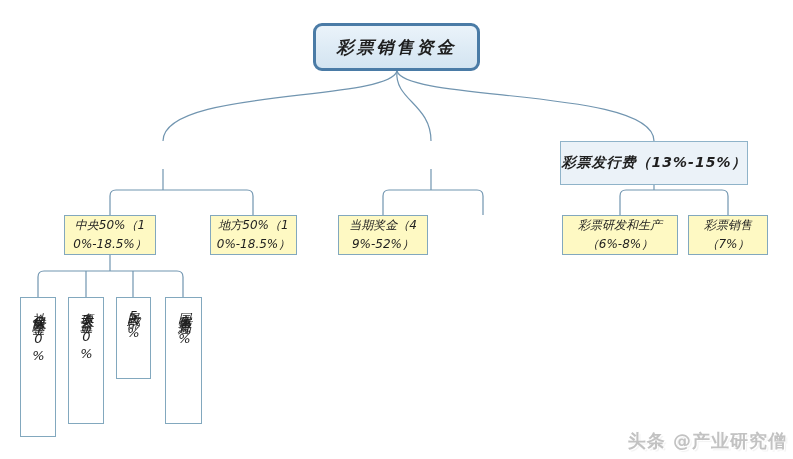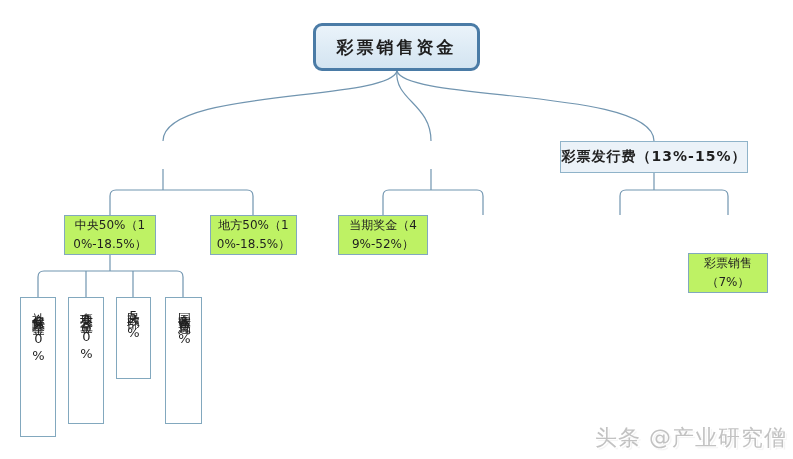--- a/index.html
+++ b/index.html
@@ -15,56 +15,56 @@
   .connectors {
     position: absolute;
     left: 0; top: 0;
     width: 793px; height: 459px;
   }
   .connectors path {
     fill: none;
     stroke: var(--line, #7195b0);
     stroke-width: 1.2;
   }
-  .node { position: absolute; box-sizing: border-box; }
+  .node { position: absolute; box-sizing: border-box; font-style: italic; }
   .node-root {
     display: flex; align-items: center; justify-content: center;
     border: 3px solid var(--root-border, #4a7ba6);
     border-radius: 9px;
     background: linear-gradient(var(--root-fill-top, #eaf3fa), var(--root-fill-bottom, #d3e4f1));
     font-size: 17px; font-weight: bold; letter-spacing: 3px;
   }
   .branch {
     display: flex; align-items: center; justify-content: center;
     border: 1px solid var(--branch-border, #8fb3c9);
     background: var(--branch-fill, #ebf2f8);
     font-size: 14px; font-weight: bold; letter-spacing: 1px;
   }
   .leaf {
     display: flex; align-items: center; justify-content: center;
     border: 1px solid var(--leaf-border, #82a8be);
-    background: #bef264;
+    background: #fef9c3;
     font-size: 12px; line-height: 19px;
     text-align: center; word-break: break-all;
     padding: 0 3px;
   }
   .leaf-v {
     border: 1px solid var(--leaf-border, #82a8be);
     background: #ffffff;
     writing-mode: vertical-rl;
     text-orientation: upright;
     font-size: 13px;
     letter-spacing: 2px;
     line-height: 33px;
     padding-top: 4px;
   }
   .watermark {
     position: absolute;
     right: 6px; bottom: 6px;
-    font-size: 22px; font-weight: normal;
+    font-size: 18px; font-weight: bold;
     color: var(--watermark, #c2c2c2);
     text-shadow: 1px 1px 0 #ffffff, 2px 2px 1px #f2f2f2;
     letter-spacing: 1px;
   }
 </style>
 </head>
 <body>
 
 <div class="canvas">
 
@@ -84,26 +84,27 @@
     <path d="M620,215 L620,196 Q620,190 626,190 L722,190 Q728,190 728,196 L728,215"></path>
 
     <path d="M110,255 L110,271"></path>
     <path d="M38,297 L38,277 Q38,271 44,271 L177,271 Q183,271 183,277 L183,297"></path>
     <path d="M86,271 L86,297"></path>
     <path d="M133,271 L133,297"></path>
   </svg>
 
   <div class="node node-root" style="left:313px; top:23px; width:167px; height:48px;">彩票销售资金</div>
 
-  <div class="node branch" style="left:560px; top:141px; width:188px; height:32px;">彩票发行费（13%-15%）</div>
+  <div class="node branch" style="left:560px; top:141px; width:188px; height:44px;">彩票发行费（13%-15%）</div>
 
   <div class="node leaf" style="left:64px; top:215px; width:92px; height:40px;">中央50%（10%-18.5%）</div>
   <div class="node leaf" style="left:210px; top:215px; width:87px; height:40px;">地方50%（10%-18.5%）</div>
   <div class="node leaf" style="left:338px; top:215px; width:90px; height:40px;">当期奖金（49%-52%）</div>
-  <div class="node leaf" style="left:688px; top:215px; width:80px; height:40px;margin-top:38px;">彩票销售（7%）</div>
+  <div class="node leaf" style="left:562px; top:215px; width:116px; height:40px;">彩票研发和生产（6%-8%）</div>
+  <div class="node leaf" style="left:688px; top:215px; width:80px; height:40px;">彩票销售（7%）</div>
 
   <div class="node leaf-v" style="left:20px; top:297px; width:36px; height:140px;">社会保障基金60%</div>
   <div class="node leaf-v" style="left:68px; top:297px; width:36px; height:127px;">专项公益金30%</div>
   <div class="node leaf-v" style="left:116px; top:297px; width:35px; height:82px;">民政部5%</div>
   <div class="node leaf-v" style="left:165px; top:297px; width:37px; height:127px;">国家体育总局5%</div>
 
   <div class="watermark">头条 @产业研究僧</div>
 
 </div>
 

